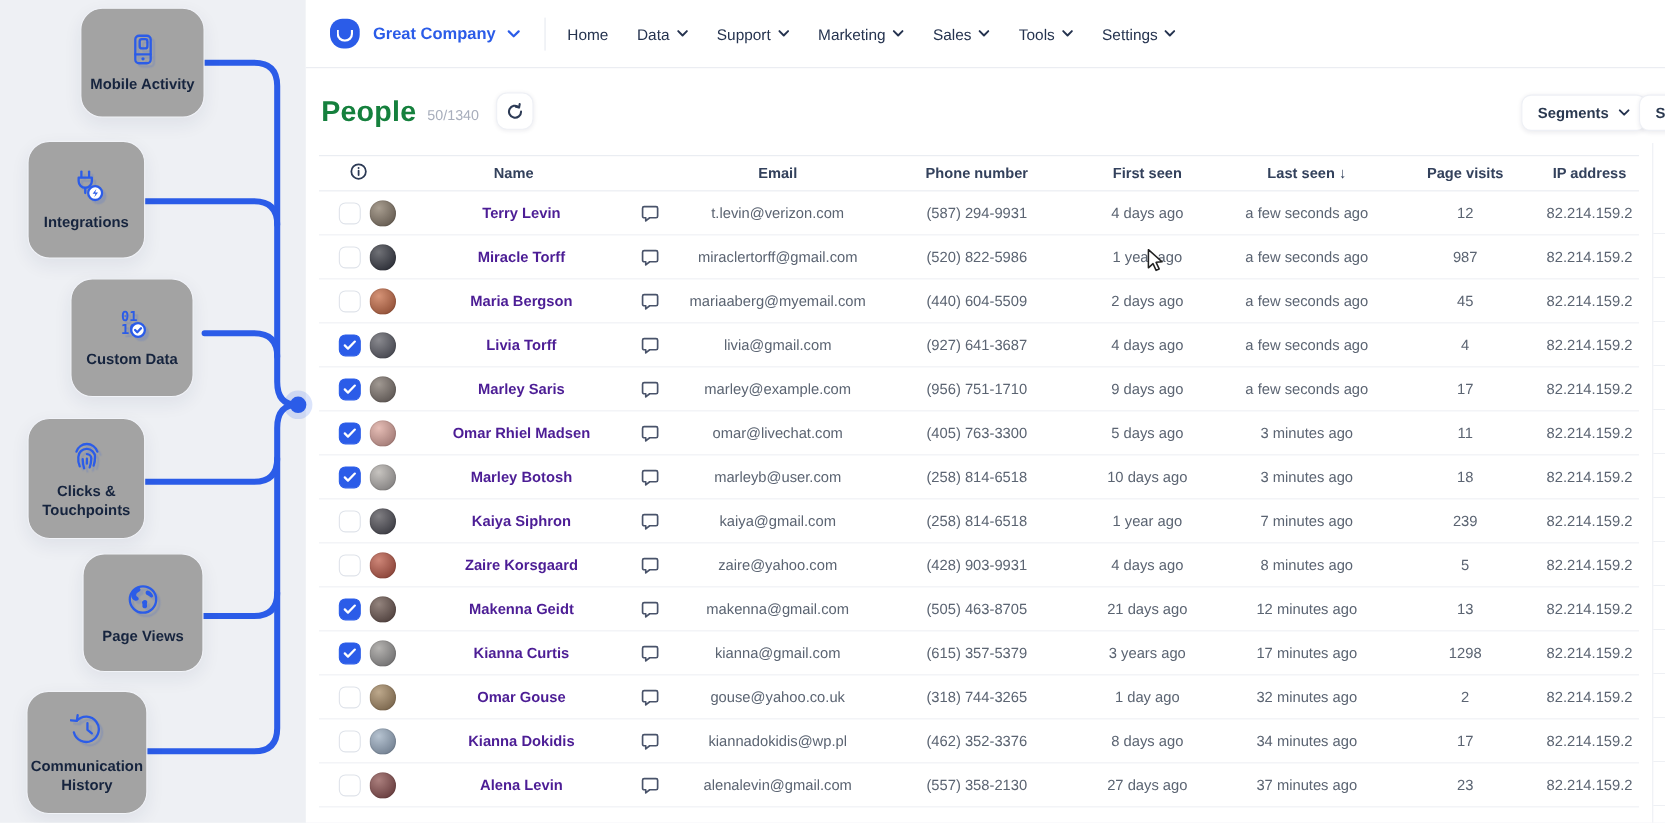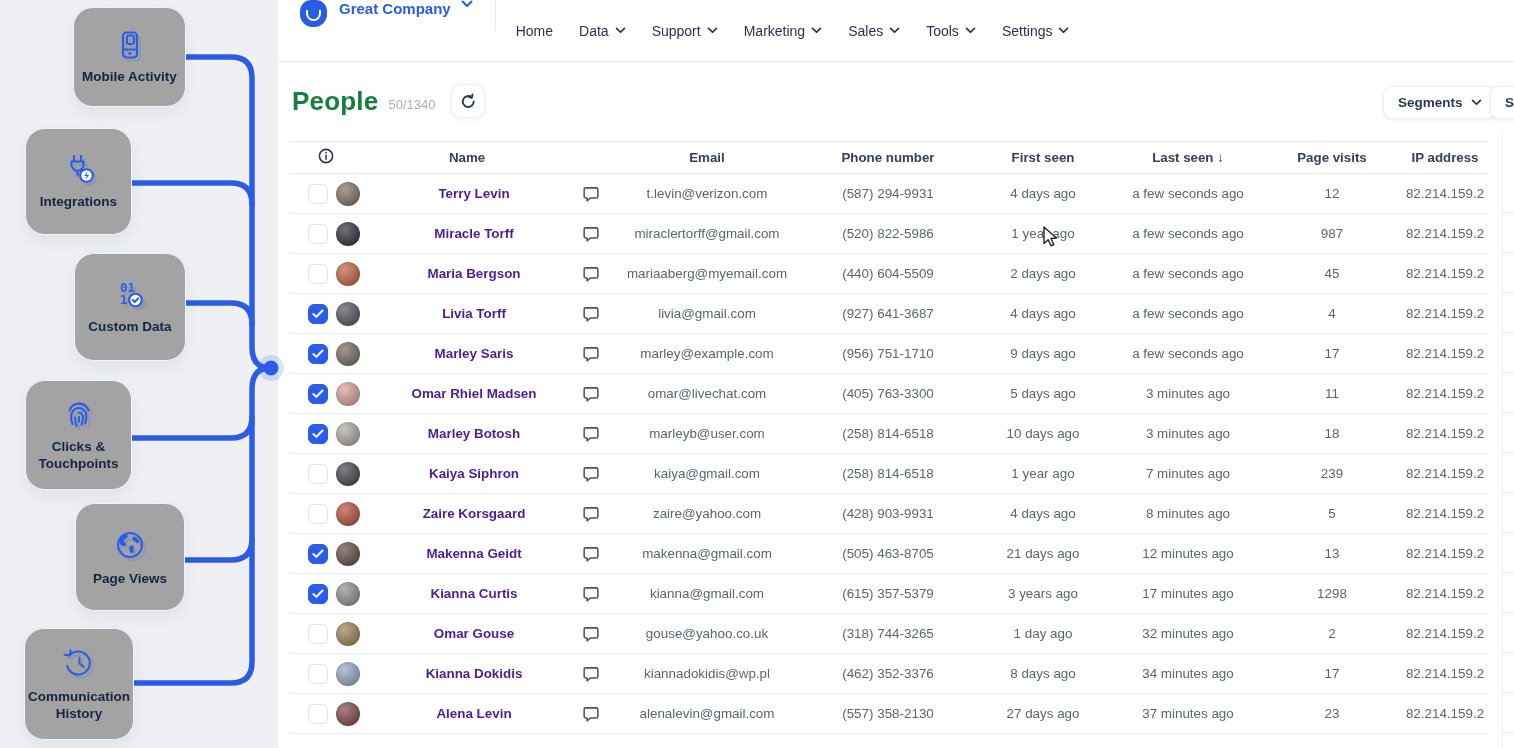--- a/index.html
+++ b/index.html
@@ -11,21 +11,21 @@
   .feature-card { position:absolute; z-index:4; background:#a3a3a3; border:1px solid #f1f3f8; border-radius:20px;
     box-shadow:0 6px 16px rgba(30,42,90,.07); display:flex; flex-direction:column; align-items:center;
     justify-content:center; gap:8px; text-align:center; }
   .feature-card svg { filter:drop-shadow(3px 3px 0 rgba(43,92,232,0.16)); }
   .feature-label { font-size:13.5px; font-weight:700; color:#16243e; line-height:1.25; padding:0 6px; }
 
   
   #main { position:absolute; left:278px; top:0; width:1236px; height:748px; background:#fff; z-index:1; }
 
   
-  #topnav { height:62px; display:flex; padding-left:22px; border-bottom:1px solid #e9ebf1; background:#fff; }
+  #topnav { height:62px; display:flex; align-items:center; padding-left:22px; border-bottom:1px solid #e9ebf1; background:#fff; }
   #logo { width:27px; height:27px; background:#2b5ce8; border-radius:42% 42% 46% 46%; position:relative; flex:0 0 auto; }
   #logo::after { content:""; position:absolute; left:6px; right:6px; bottom:6px; height:9px; border:2.4px solid #fff;
     border-top:none; border-radius:0 0 9px 9px; }
   #brand-name { font-size:15px; font-weight:700; color:#2b5ce8; margin-left:12px; }
   .brand-chevron { margin-left:10px; }
   .nav-divider { width:1px; height:30px; background:#e6e9f0; margin:0 20px 0 22px; }
   #nav-items { display:flex; align-items:center; gap:26px; }
   .nav-item { display:flex; align-items:center; gap:6px; font-size:14px; font-weight:500; color:#25334f; cursor:pointer; }
 
   
@@ -101,21 +101,21 @@
         <path d="M20 4 v5"></path>
         <path d="M10.5 9.5 h12 v3.2 a6 6 0 0 1 -12 0 z"></path>
         <path d="M16.5 19 v4.5"></path>
       </g>
     <circle cx="25.5" cy="23.5" r="6.3" fill="#fff" stroke="#2b5ce8" stroke-width="2.1"></circle>
     <path d="M26.6 19.8 l-3.4 4.3 h2.6 l-1.1 3.3 3.4-4.3 h-2.6 z" fill="#2b5ce8"></path>
   </svg>
   <div class="feature-label">Integrations</div>
 </div>
 
-<div class="feature-card" style="left:74px;top:253px;width:112px;height:108px;">
+<div class="feature-card" style="left:64px;top:253px;width:112px;height:108px;">
   <svg width="34" height="32" viewBox="0 0 34 32">
     <text x="7" y="13" font-family="DejaVu Sans Mono, monospace" font-size="12.5" font-weight="bold" fill="#2b5ce8">01</text>
     <text x="7" y="25" font-family="DejaVu Sans Mono, monospace" font-size="12.5" font-weight="bold" fill="#2b5ce8">10</text>
     <circle cx="22.5" cy="21" r="6.2" fill="#fff" stroke="#2b5ce8" stroke-width="2.1"></circle>
     <path d="M19.8 21 l2 2 l3.4-3.6" class="icn"></path>
   </svg>
   <div class="feature-label">Custom Data</div>
 </div>
 
 <div class="feature-card" style="left:25px;top:380px;width:107px;height:110px;">

